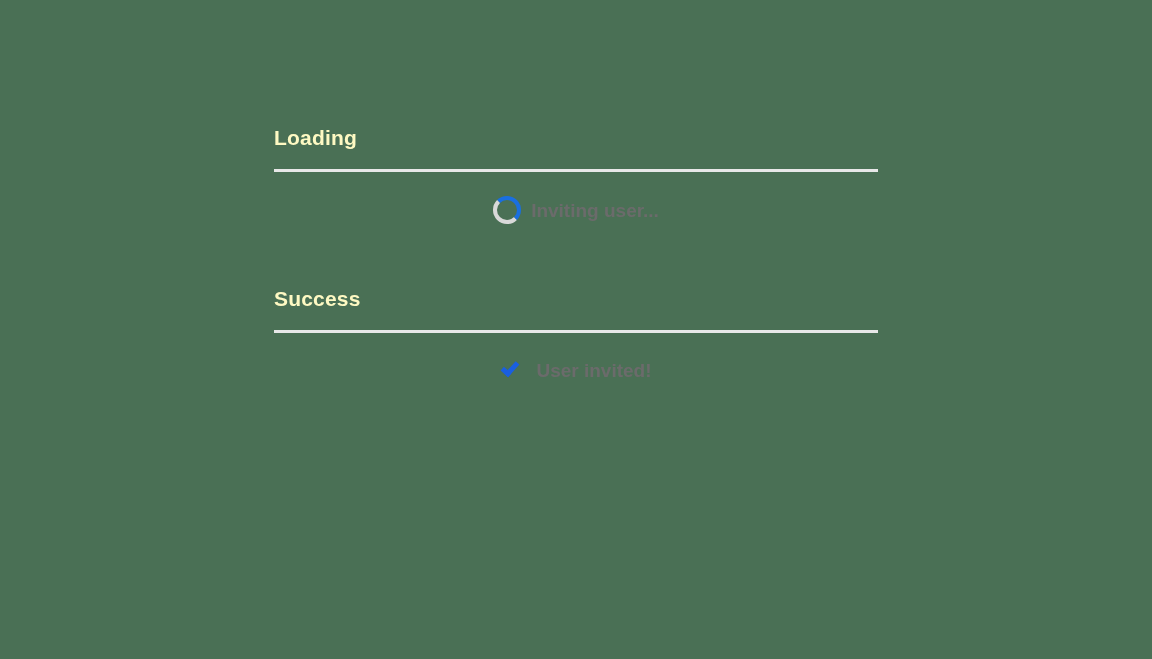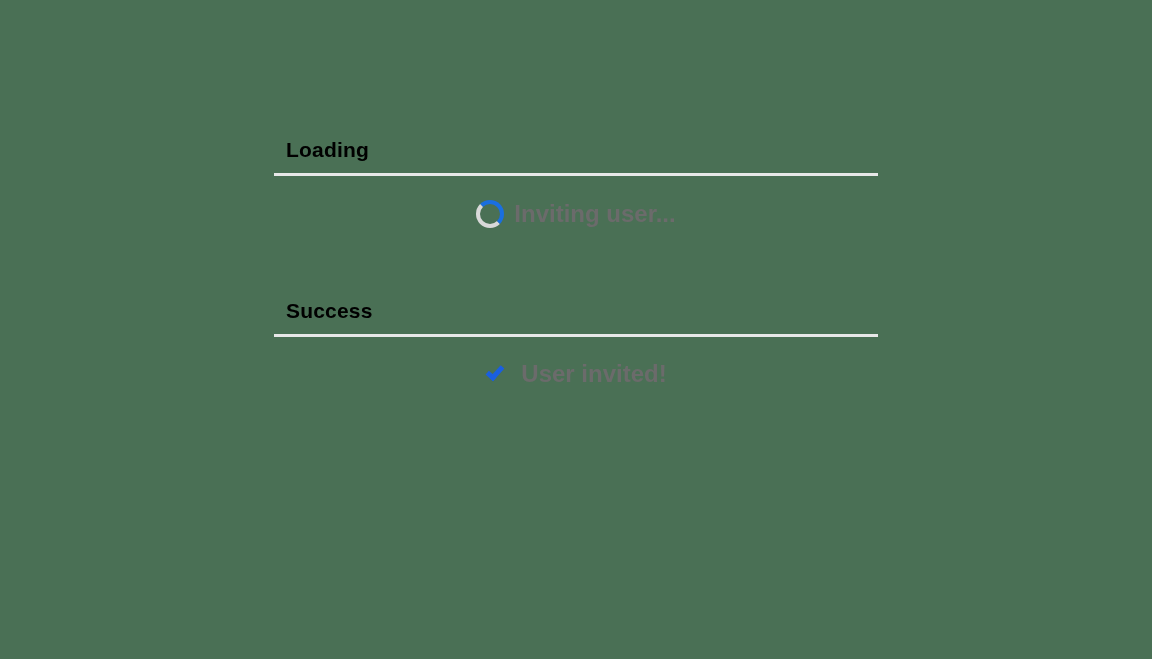--- a/index.html
+++ b/index.html
@@ -20,40 +20,40 @@
     box-sizing: border-box;
   }
   .section {
     position: absolute;
     left: 274px;
     width: 604px;
   }
   .section-title {
     font-size: 21px;
     font-weight: bold;
-    color: #000000;
+    color: #fef9c3;
     letter-spacing: 0.2px;
     line-height: 1.1;
-    padding-bottom: 0;
-    margin: 12px;
+    padding-bottom: 20px;
+    margin: 0;
   }
   .rule {
     height: 0;
     border-top: 3px solid #e8e8e8;
     width: 100%;
   }
   .status-row {
     display: flex;
     align-items: center;
     justify-content: center;
     gap: 10px;
     margin-top: 24px;
   }
   .status-label {
-    font-size: 24px;
+    font-size: 19px;
     font-weight: bold;
     color: #6b6b6b;
     line-height: 1;
     white-space: nowrap;
   }
   .icon {
     display: inline-flex;
     align-items: center;
     justify-content: center;
     flex: 0 0 auto;

